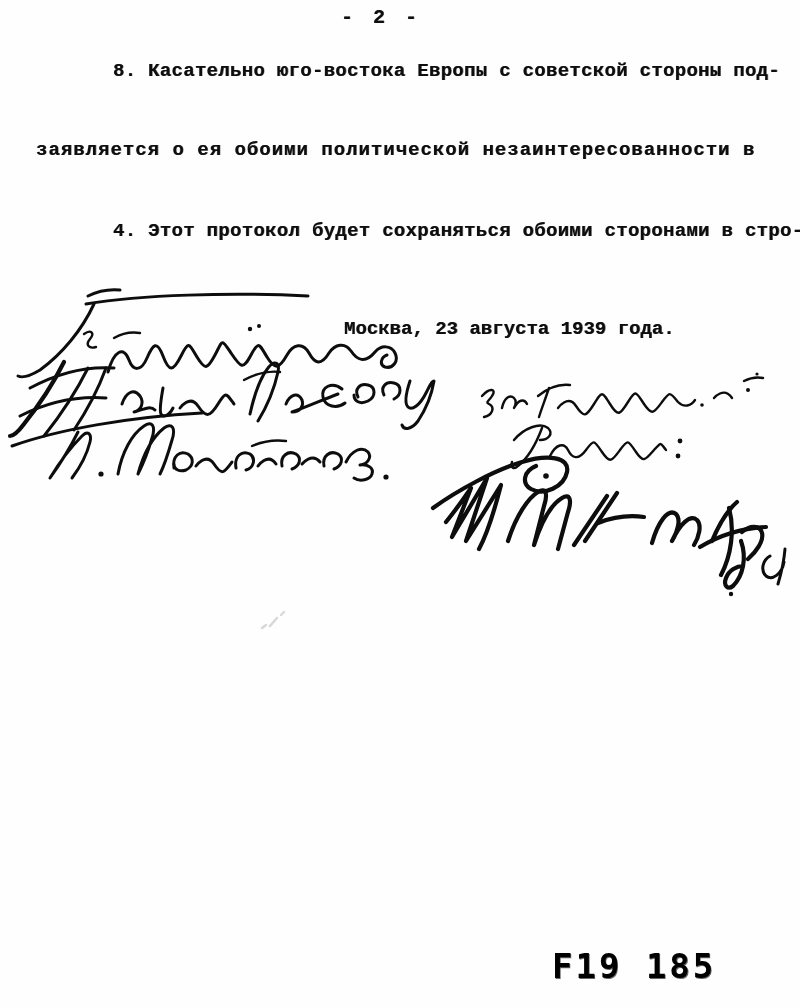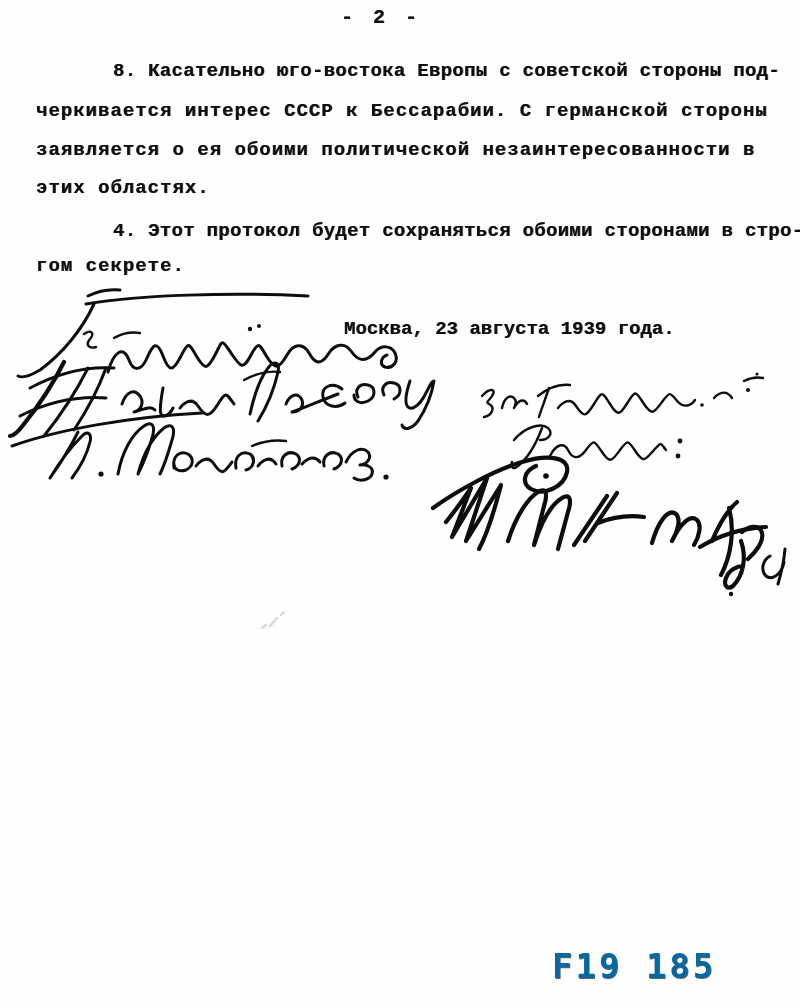--- a/index.html
+++ b/index.html
@@ -28,21 +28,21 @@
   .line-full   { left: 36px;  letter-spacing: 1px; }
   .line-indent { left: 113px; letter-spacing: 0.3px; }
   .page-number {
     top: 7px; left: 336px; width: 90px;
     text-align: center; letter-spacing: 4px; font-size: 20px;
   }
   .dateline { top: 318px; left: 344px; letter-spacing: 0; }
   .archive-stamp {
     position: absolute;
     top: 946px; left: 552px;
-    color: #0369a1;
+    color: #000000;
     font-family: "DejaVu Sans Mono", monospace;
     font-weight: bold;
     font-size: 34px;
     letter-spacing: 3px;
     text-shadow: 0.8px 0.6px 0 rgba(0,0,0,0.6);
   }
   .ink-layer {
     position: absolute;
     left: 0; top: 0;
     width: 800px; height: 1007px;
@@ -56,26 +56,23 @@
   .ink-layer .faint { stroke: #b8b8b8; opacity: 0.55; }
 </style>
 </head>
 <body>
 
 <div class="page">
 
   <div class="typed page-number">- 2 -</div>
 
   <div class="typed line-indent" style="top:60px">8. Касательно юго-востока Европы с советской стороны под-</div>
-  <div class="typed line-full" style="top:100px">черкивается интерес СССР к Бессарабии. С германской стороны</div>
   <div class="typed line-full" style="top:139px">заявляется о ея обоими политической незаинтересованности в</div>
-  <div class="typed line-full" style="top:177px">этих областях.</div>
 
   <div class="typed line-indent" style="top:220px">4. Этот протокол будет сохраняться обоими сторонами в стро-</div>
-  <div class="typed line-full" style="top:255px">гом секрете.</div>
 
   <div class="typed dateline">Москва, 23 августа 1939 года.</div>
 
   <div class="archive-stamp">F19 185</div>
 
   <svg class="ink-layer" viewBox="0 0 800 1007" xmlns="http://www.w3.org/2000/svg" role="img">
 
     <g aria-label="По уполномочию Правительства СССР В. Молотов">
 
       <path class="w3" d="M 88,296 C 98,291 110,289 120,290"></path>

